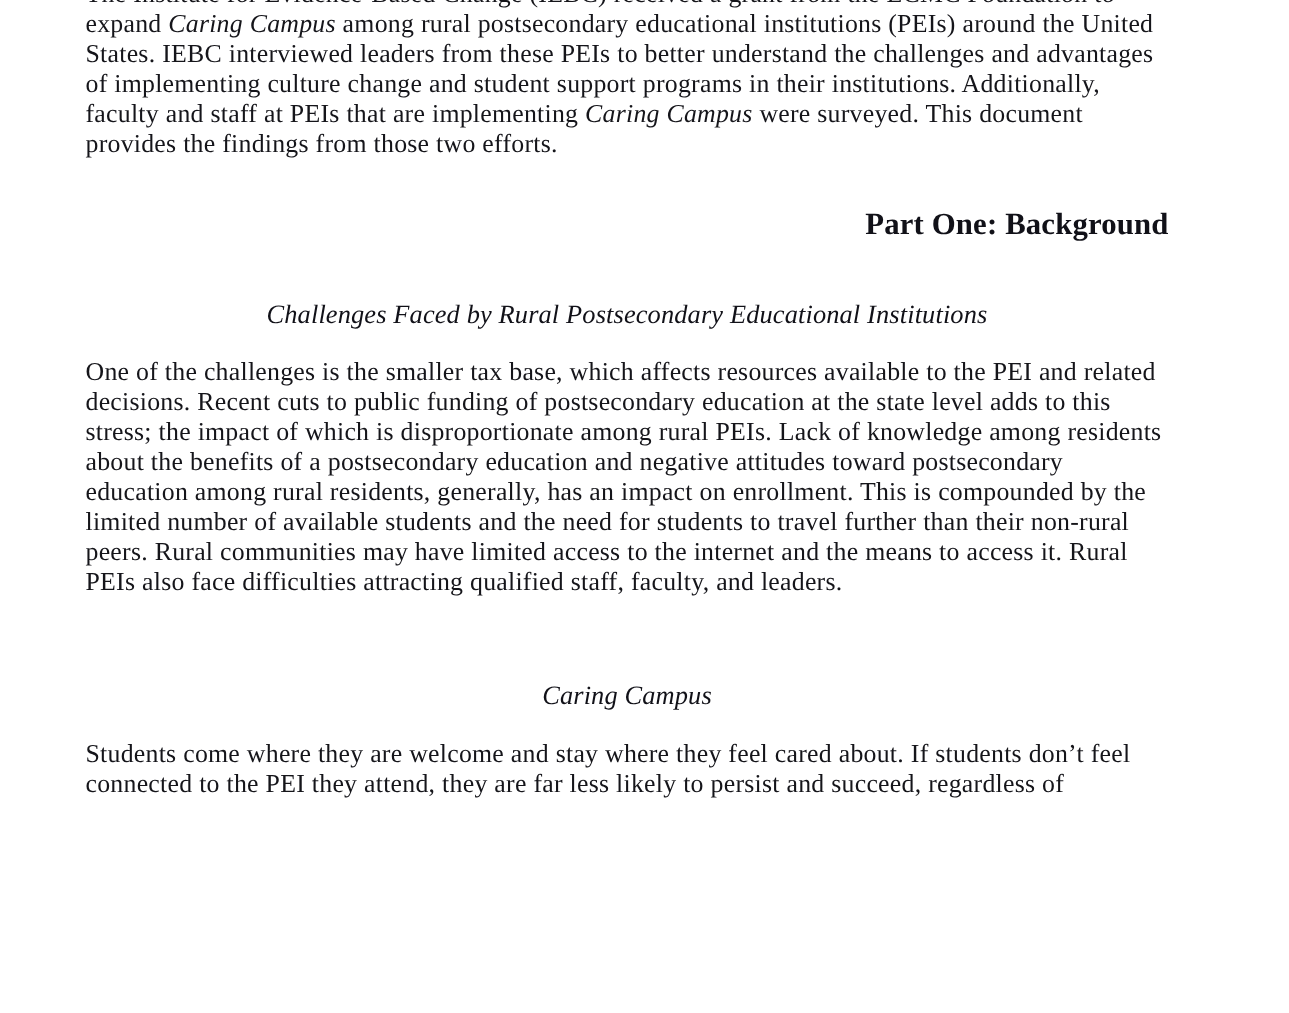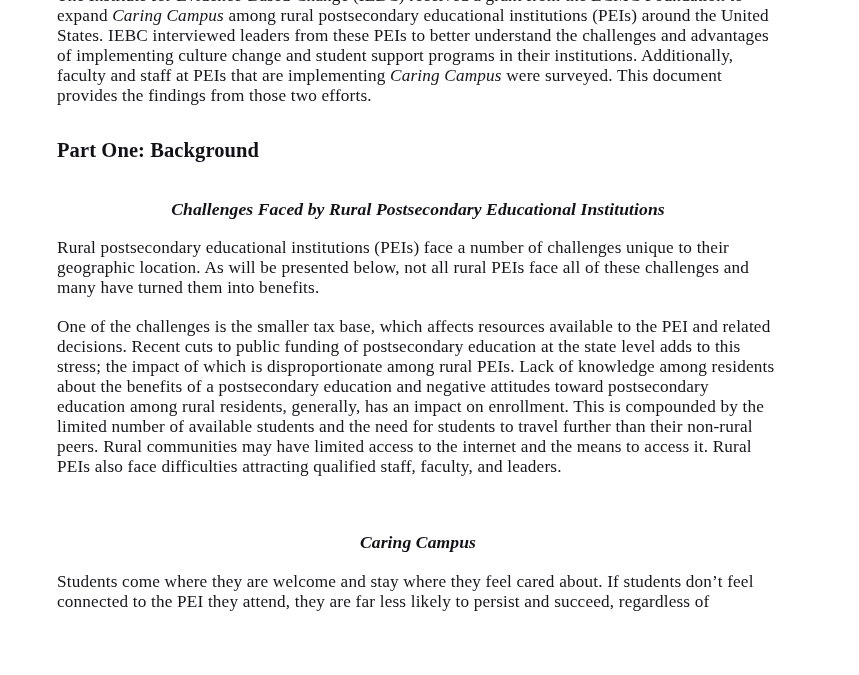--- a/index.html
+++ b/index.html
@@ -39,30 +39,30 @@
   }
   p.body-para:last-child {
     margin-bottom: 0;
   }
   h1.part-heading {
     margin: 0;
     padding: 12px 0 0 0;
     font-size: 20.5px;
     line-height: 26px;
     font-weight: bold;
-    text-align: left;
+    text-align: right;
     color: #111118;
     letter-spacing: 0.005em;
   }
   h2.section-heading {
     margin: 0;
     padding: 20px 0 0 0;
     font-size: 17.6px;
     line-height: 24px;
-    font-weight: bold;
+    font-weight: normal;
     font-style: italic;
     text-align: center;
     color: #111118;
     letter-spacing: 0.005em;
   }
   .spacer-after-part {
     height: 14px;
   }
   .spacer-after-section {
     height: 17px;
@@ -86,21 +86,20 @@
     <p class="body-para"><span>The Institute for Evidence-Based Change (IEBC) received a grant from the ECMC Foundation to expand </span><em class="title-italic">Caring Campus</em><span> among rural postsecondary educational institutions (PEIs) around the United States. IEBC interviewed leaders from these PEIs to better understand the challenges and advantages of implementing culture change and student support programs in their institutions. Additionally, faculty and staff at PEIs that are implementing </span><em class="title-italic">Caring Campus</em><span> were surveyed. This document provides the findings from those two efforts.</span></p>
 
     <h1 class="part-heading">Part One: Background</h1>
 
     <div class="spacer-after-part"></div>
 
     <h2 class="section-heading">Challenges Faced by Rural Postsecondary Educational Institutions</h2>
 
     <div class="spacer-after-section"></div>
 
-    <p class="body-para">Rural postsecondary educational institutions (PEIs) face a number of challenges unique to their geographic location. As will be presented below, not all rural PEIs face all of these challenges and many have turned them into benefits.</p>
 
     <p class="body-para">One of the challenges is the smaller tax base, which affects resources available to the PEI and related decisions. Recent cuts to public funding of postsecondary education at the state level adds to this stress; the impact of which is disproportionate among rural PEIs. Lack of knowledge among residents about the benefits of a postsecondary education and negative attitudes toward postsecondary education among rural residents, generally, has an impact on enrollment. This is compounded by the limited number of available students and the need for students to travel further than their non-rural peers. Rural communities may have limited access to the internet and the means to access it. Rural PEIs also face difficulties attracting qualified staff, faculty, and leaders.</p>
 
 
     <div class="spacer-before-caring"></div>
 
     <h2 class="section-heading">Caring Campus</h2>
 
     <div class="spacer-after-caring"></div>
 

